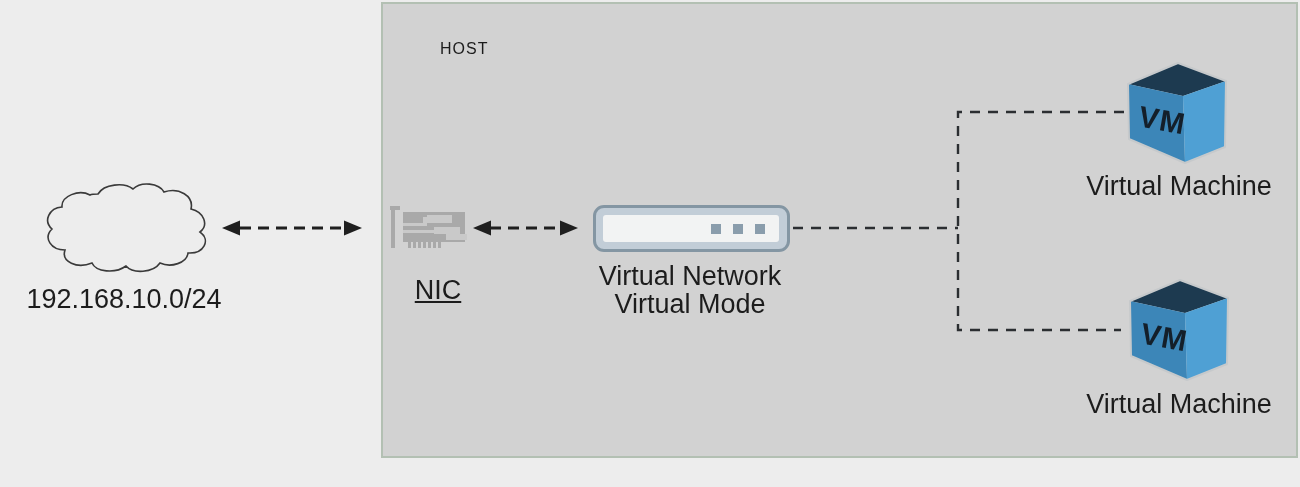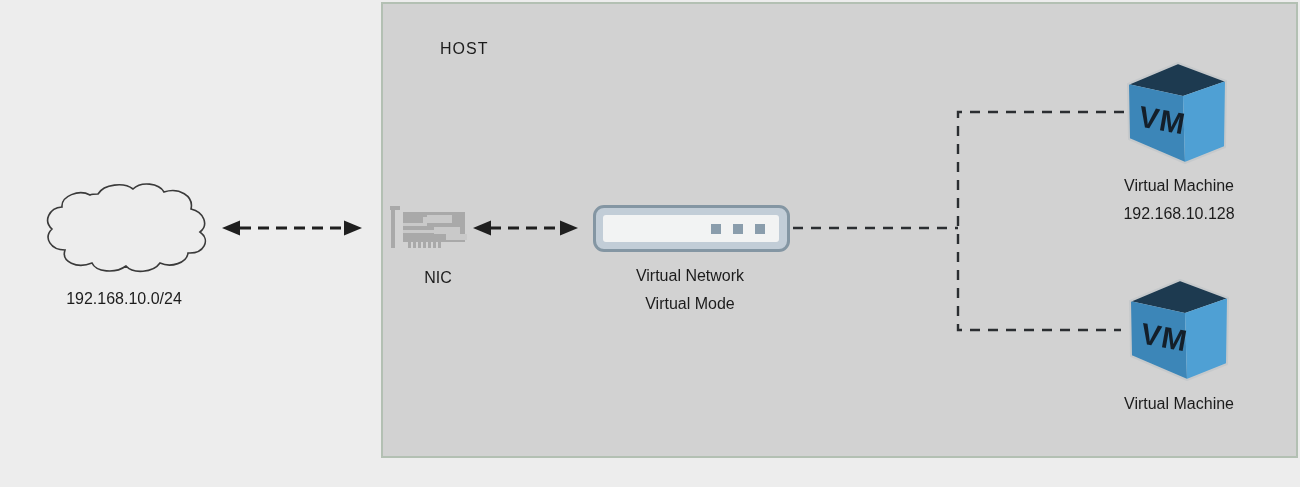--- a/index.html
+++ b/index.html
@@ -8,21 +8,21 @@
     background:#ededed;
     font-family:"Liberation Sans",sans-serif;
     color:#1c1c1c;
     position:relative;
     overflow:hidden;
   }
   .abs{position:absolute;}
   .lbl{
     position:absolute;
     text-align:center;
-    font-size:16px;
+    font-size:27px;
     line-height:28px;
     white-space:nowrap;
   }
   .host-box{
     position:absolute;
     left:381px;top:2px;
     width:917px;height:456px;
     box-sizing:border-box;
     background:#d2d2d2;
     border:2px solid #b3c0b3;
@@ -112,21 +112,21 @@
     </g>
     <g fill="#c9c9c9">
       <rect x="15" y="19" width="24" height="3"></rect>
       <rect x="35" y="13" width="4" height="9"></rect>
       <rect x="39" y="11" width="25" height="8"></rect>
       <rect x="15" y="26" width="33" height="3"></rect>
       <rect x="46" y="23" width="26" height="7"></rect>
       <rect x="58" y="30" width="21" height="6"></rect>
     </g>
   </svg>
-  <div class="lbl" style="left:380px;top:264px;width:116px;">NIC</div>
+  <div class="lbl" style="left:380px;top:276px;width:116px;text-decoration:underline;">NIC</div>
 
   <div class="switch">
     <div class="switch-inner">
       <span class="port"></span>
       <span class="port"></span>
       <span class="port"></span>
     </div>
   </div>
   <div class="lbl" style="left:590px;top:262px;width:200px;text-align:center;">
     <div>Virtual Network</div>
@@ -135,21 +135,20 @@
 
   <svg class="abs" style="left:1122px;top:60px;" width="110" height="106" viewBox="0 0 110 106">
     <polygon points="56,3 104,21 61,36 6,24" fill="#1d3a50"></polygon>
     <polygon points="6,24 61,36 63,103 7,79" fill="#3c86b8"></polygon>
     <polygon points="61,36 104,21 103,87 63,103" fill="#4fa0d4"></polygon>
     <polygon points="56,3 104,21 103,87 63,103 7,79 6,24" fill="none" stroke="#c6c9cb" stroke-width="2" stroke-linejoin="round"></polygon>
     <text x="17" y="70" transform="rotate(10 37 58)" font-size="30" font-weight="bold" fill="#141f2a" letter-spacing="1">VM</text>
   </svg>
   <div class="lbl" style="left:1069px;top:172px;width:220px;">
     <div>Virtual Machine</div>
-    <div>192.168.10.128</div>
   </div>
 
   <svg class="abs" style="left:1124px;top:277px;" width="110" height="106" viewBox="0 0 110 106">
     <polygon points="56,3 104,21 61,36 6,24" fill="#1d3a50"></polygon>
     <polygon points="6,24 61,36 63,103 7,79" fill="#3c86b8"></polygon>
     <polygon points="61,36 104,21 103,87 63,103" fill="#4fa0d4"></polygon>
     <polygon points="56,3 104,21 103,87 63,103 7,79 6,24" fill="none" stroke="#c6c9cb" stroke-width="2" stroke-linejoin="round"></polygon>
     <text x="17" y="70" transform="rotate(10 37 58)" font-size="30" font-weight="bold" fill="#141f2a" letter-spacing="1">VM</text>
   </svg>
   <div class="lbl" style="left:1069px;top:390px;width:220px;">

